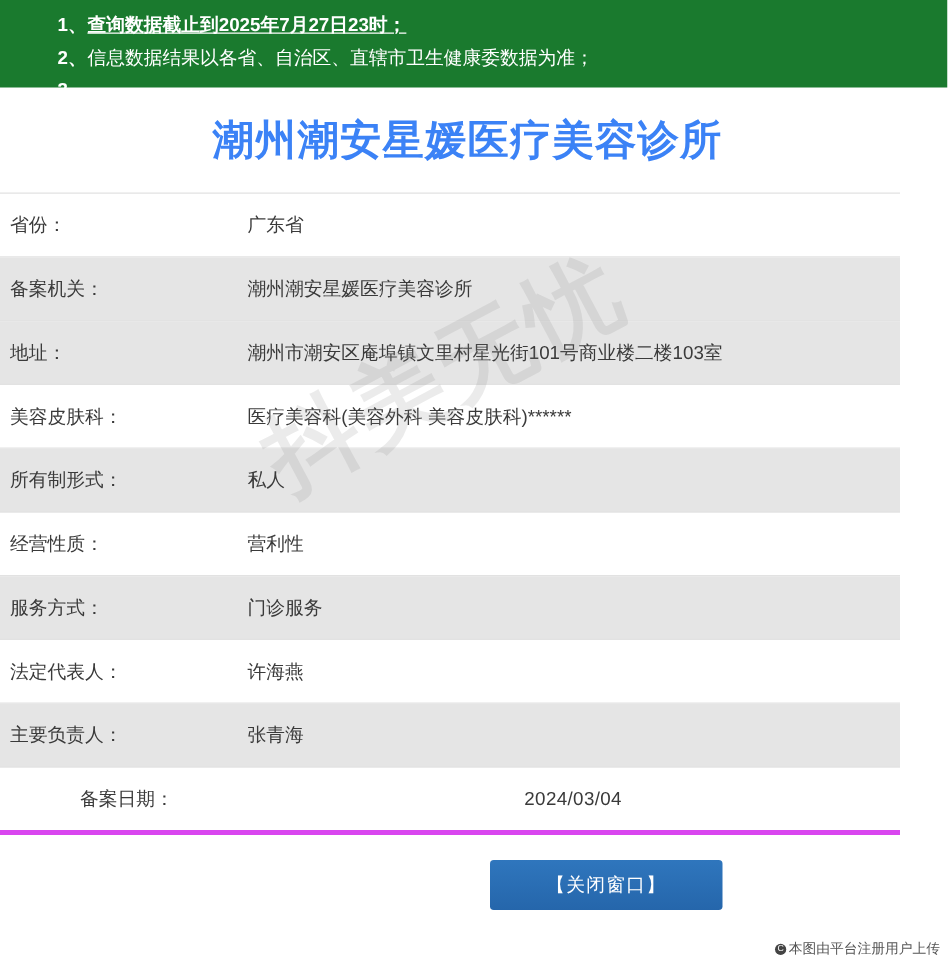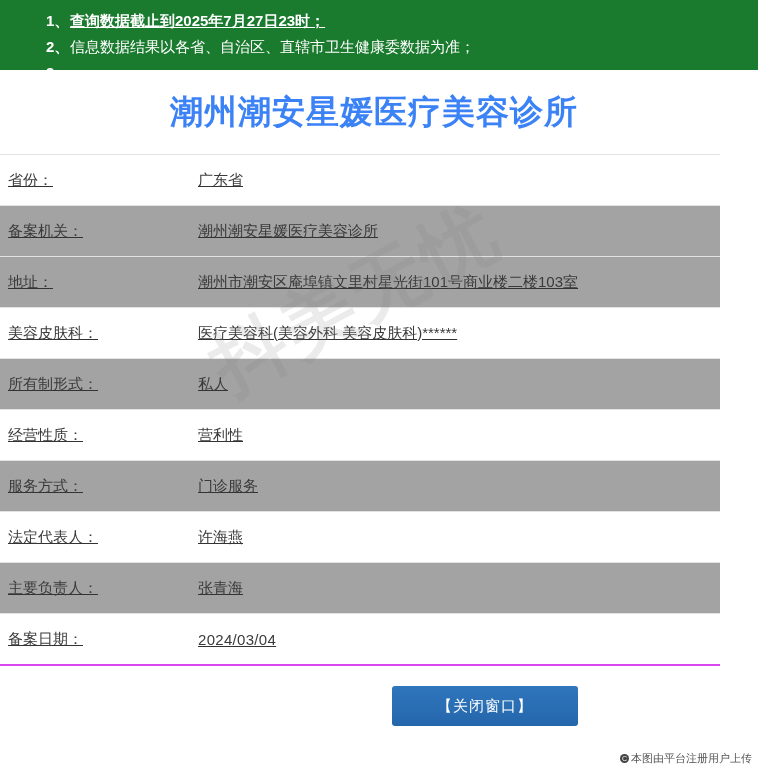--- a/index.html
+++ b/index.html
@@ -57,45 +57,45 @@
     color: #3b82f6;
     letter-spacing: 1px;
     padding-right: 10px;
   }
 
   
   .info-table {
     width: 720px;
     border-collapse: collapse;
     table-layout: fixed;
-    text-decoration: underline;
   }
   .info-table tr {
     border-top: 1px solid #e2e2e2;
   }
   .info-table tr:last-child {
-    border-bottom: 2px solid #d946ef;
+    border-bottom: 4px solid #d946ef;
+    text-align: center;
   }
   .info-table td {
     height: 48px;
     font-size: 15px;
     color: #3a3a3a;
     vertical-align: middle;
     background: transparent;
   }
   .info-table td.label {
     width: 196px;
     padding-left: 8px;
     box-sizing: border-box;
   }
   .info-table td.value {
     padding-left: 2px;
   }
   .info-table tr.alt td {
-    background: #a3a3a3;
+    background: #e5e5e5;
   }
   .value.mono {
     font-family: "Liberation Sans", sans-serif;
     letter-spacing: 0.3px;
   }
 
   
   .footer {
     height: 66px;
     position: relative;

